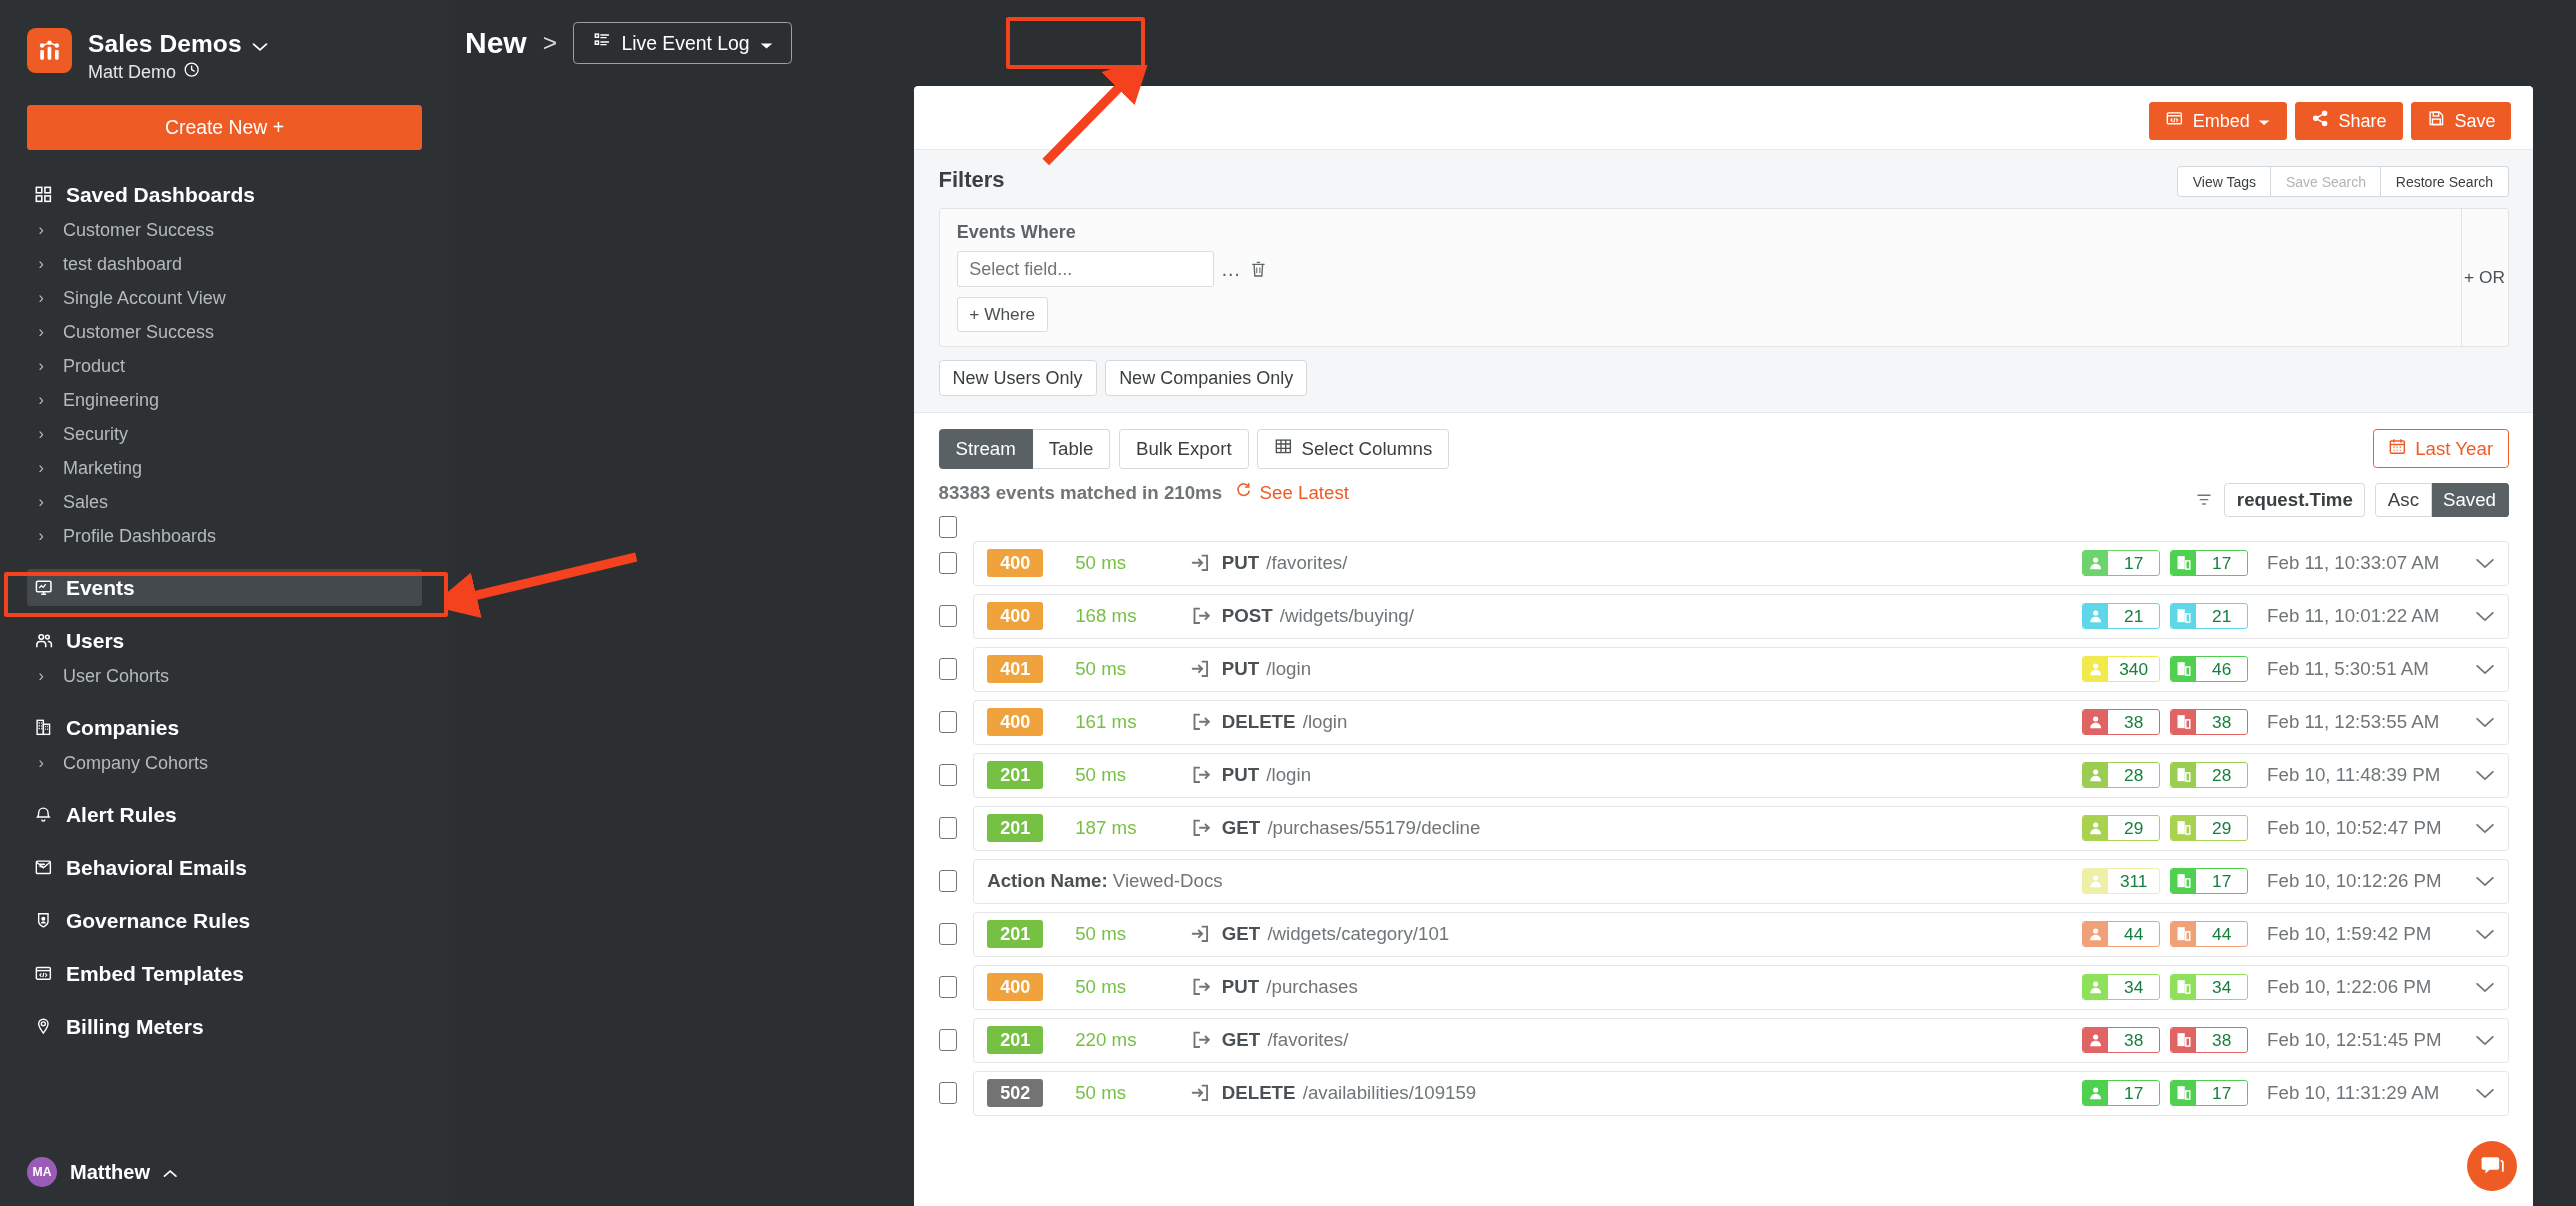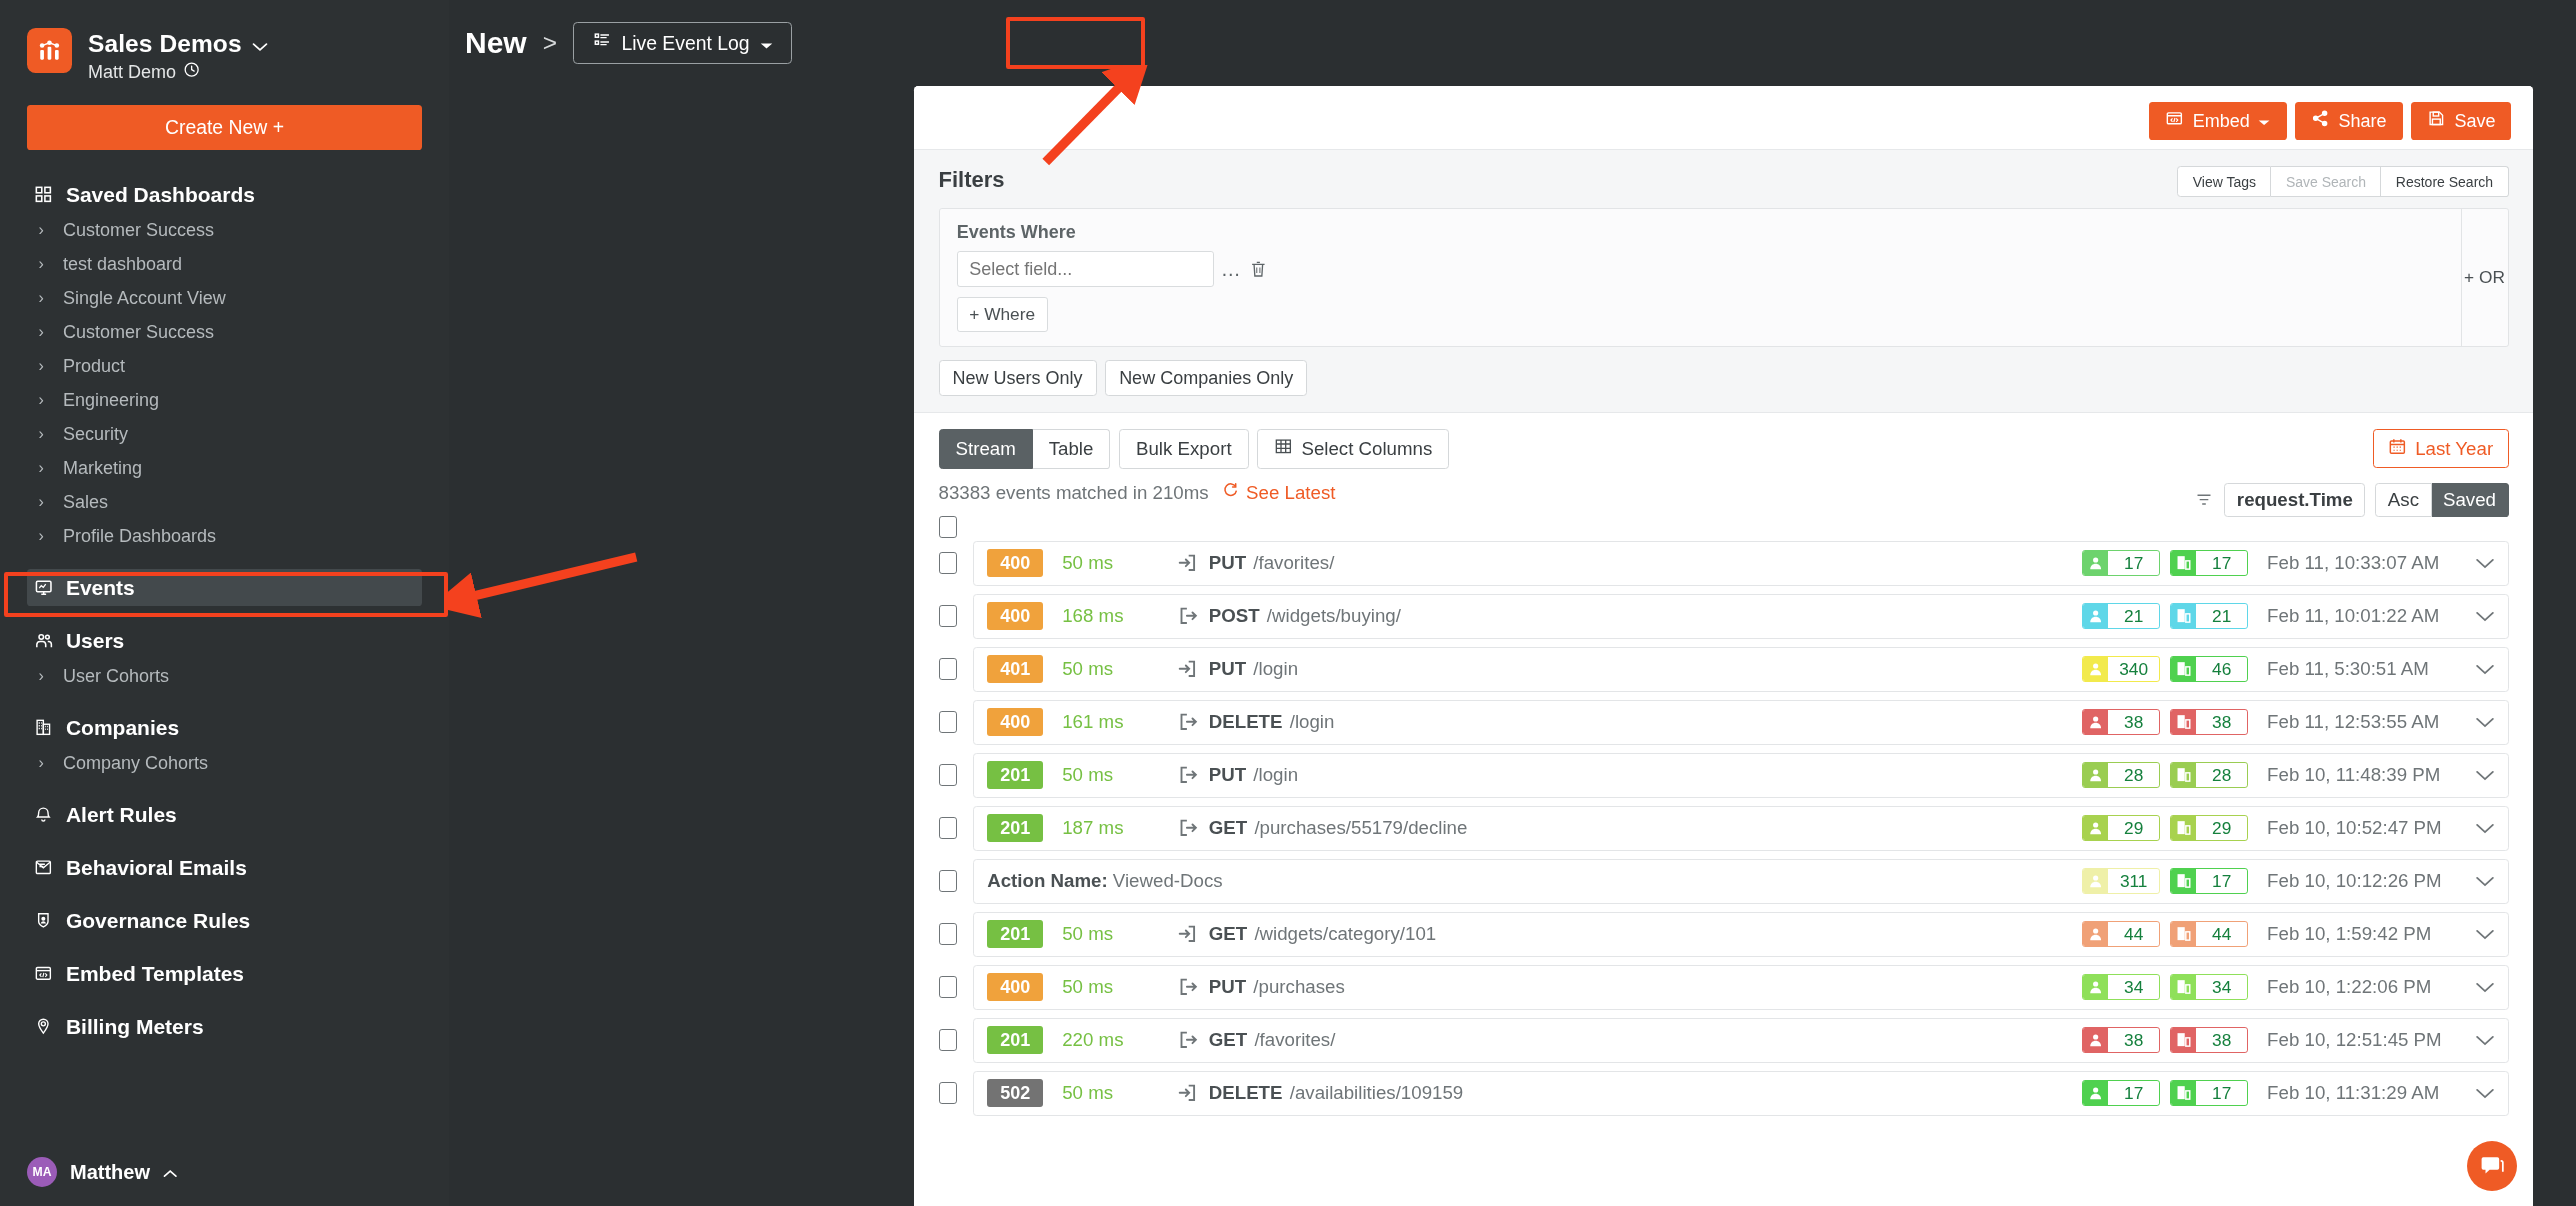--- a/index.html
+++ b/index.html
@@ -132,21 +132,21 @@
   .seg-btn.on { background: #5a6164; color: #fff; border-color: #5a6164; }
   .seg-grp1 .seg-btn:first-child { border-radius: 3.6px 0 0 3.6px; }
   .seg-grp1 .seg-btn:last-child { border-radius: 0 3.6px 3.6px 0; border-left: none; }
   .seg-sep { width: 8.6px; }
   .lone-btn {
     background: #fff; border: 0.7px solid #d5d8da; color: #3a3f42; font-size: 18.7px;
     padding: 7.2px 16px; cursor: pointer; border-radius: 3.6px; font-family: inherit;
     display: flex; align-items: center; gap: 8.6px;
   }
   .statusline { margin-top: 13px; display: flex; align-items: center; gap: 13px; }
-  .status-txt { font-size: 18.7px; color: #6f7578; }
+  .status-txt { font-size: 18.7px; color: #6f7578; font-weight: bold; }
   .see-latest { font-size: 18.7px; color: #ef5b25; cursor: pointer; display: flex; align-items: center; gap: 7.2px; }
 
   .lastyear {
     position: absolute; right: 24.5px; top: 16px;
     border: 0.7px solid #ef5b25; border-radius: 3.6px; background: #fff; color: #ef5b25;
     font-size: 18.7px; padding: 6.5px 14.4px; display: flex; align-items: center; gap: 8.6px;
     cursor: pointer; font-family: inherit;
   }
   .sortrow { position: absolute; right: 24.5px; top: 70px; display: flex; align-items: center; gap: 10px; }
   .sort-field {
@@ -165,21 +165,21 @@
   }
   .evrow { display: flex; align-items: center; gap: 16px; margin-bottom: 8px; }
   .evcard {
     flex: 1; height: 45px; border: 0.7px solid #e3e5e7; border-radius: 3.6px;
     display: flex; align-items: center; padding: 0 13px; background: #fff; cursor: pointer;
   }
   .code {
     color: #fff; border-radius: 2.9px; font-size: 18px; font-weight: bold;
     padding: 3.6px 10px; min-width: 56px; text-align: center;
   }
-  .ms { font-size: 18.7px; color: #76c043; margin-left: 19px; min-width: 85px; }
+  .ms { font-size: 18.7px; color: #76c043; margin-left: 32px; min-width: 85px; }
   .dirico { margin-left: 30px; display: flex; align-items: center; }
   .meth { font-size: 18.7px; font-weight: bold; color: #4a5053; margin-left: 10px; }
   .path { font-size: 18.7px; color: #6f7578; margin-left: 7.2px; }
   .action-name { font-size: 18.7px; color: #6f7578; }
   .action-name b { color: #4a5053; }
   .spacer { flex: 1; }
   .pills { display: flex; gap: 10px; align-items: center; }
   .pill {
     display: flex; align-items: center; border-radius: 2.9px; overflow: hidden;
     height: 26px; min-width: 78px;

